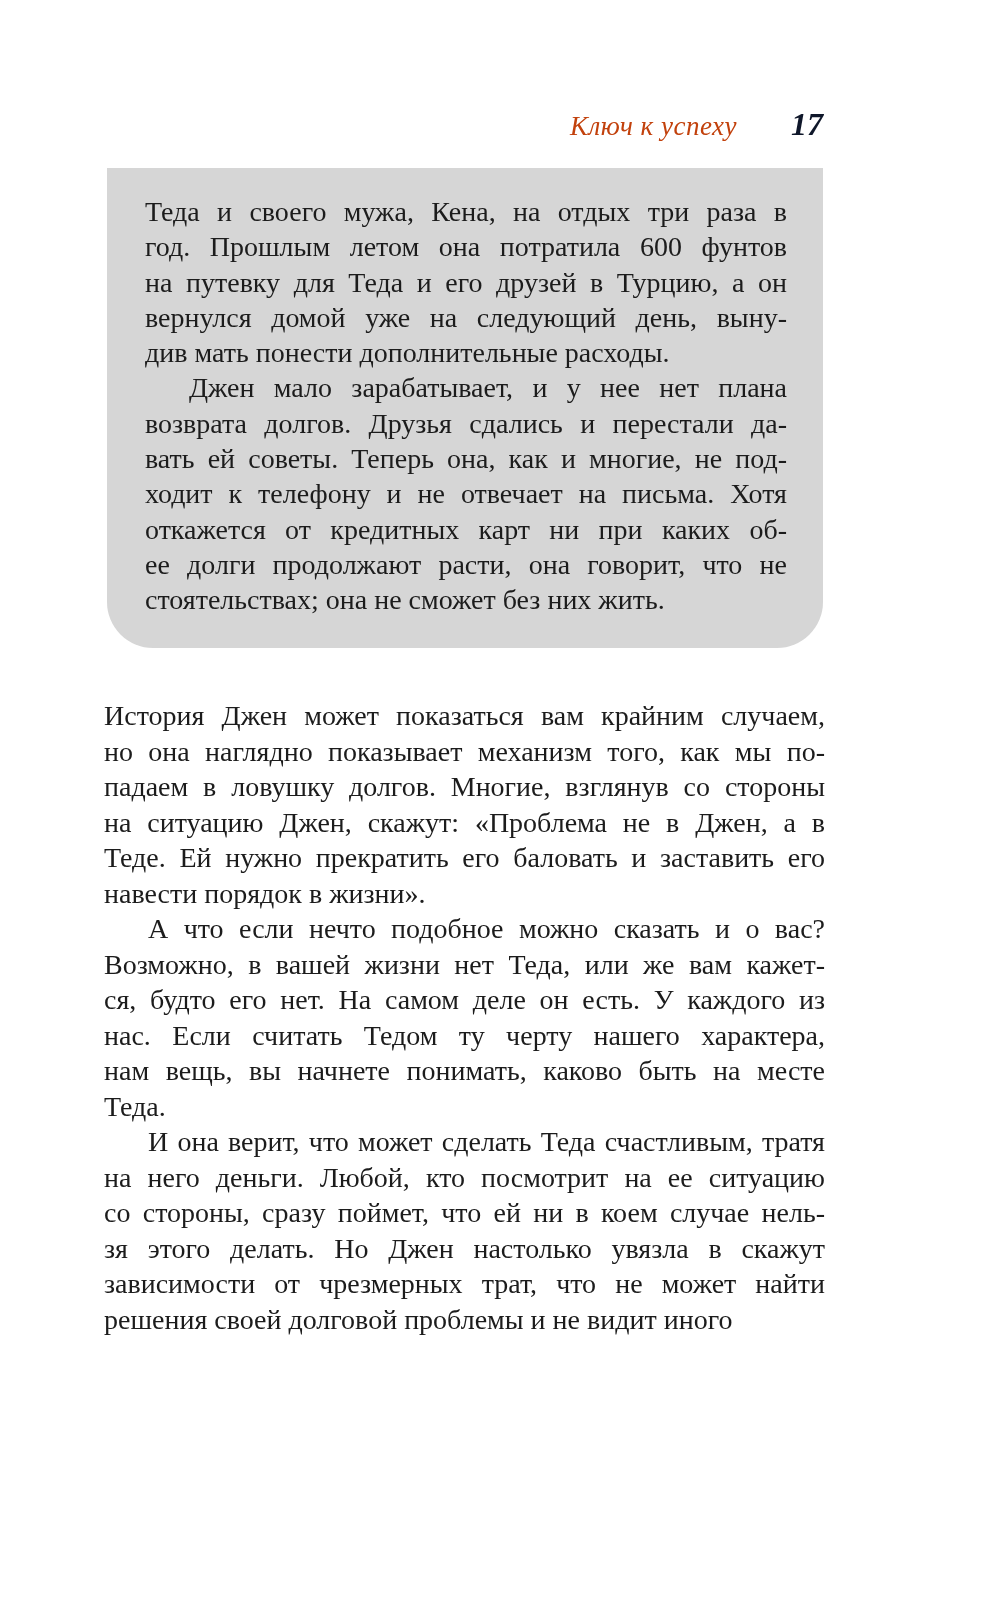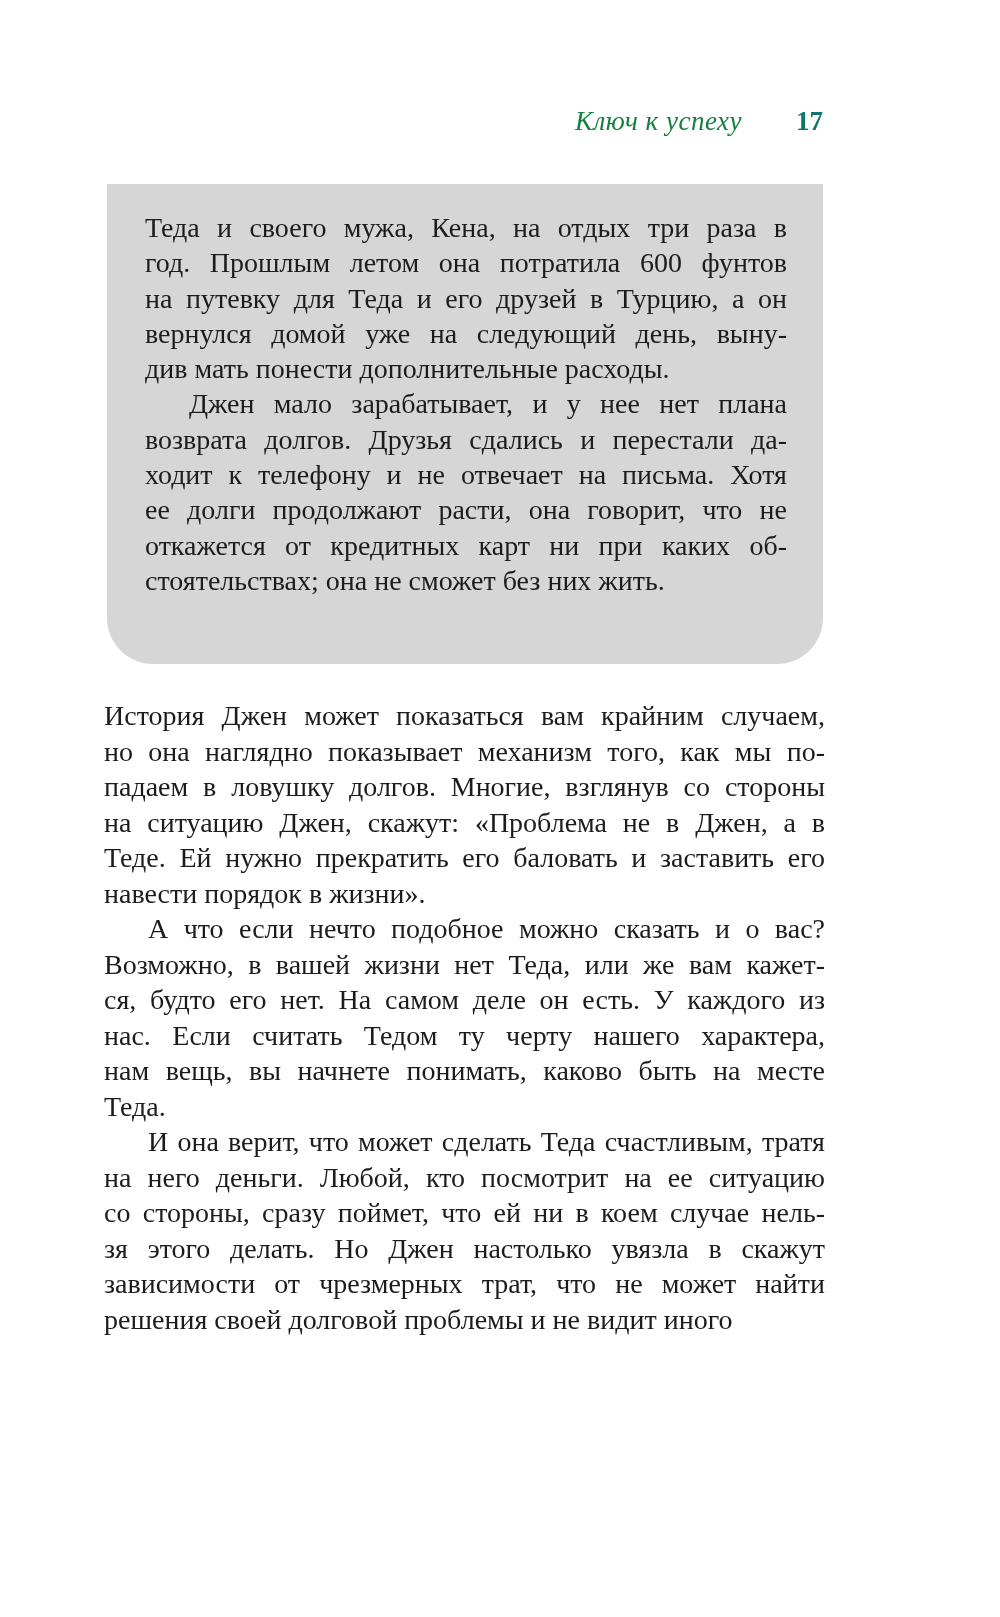--- a/index.html
+++ b/index.html
@@ -22,32 +22,33 @@
     width: 719px;
     display: flex;
     justify-content: flex-end;
     align-items: baseline;
     gap: 54px;
   }
   .running-title {
     font-style: italic;
     font-size: 27px;
     letter-spacing: 0.5px;
-    color: #15803d;
+    color: #c2410c;
   }
   .page-number {
     font-weight: 700;
-    font-size: 27px;
-    color: #0f766e;
+    font-size: 32px;
+    color: #0f172a;
+    font-style: italic;
   }
   
   .callout-box {
     position: absolute;
     left: 107px;
-    top: 184px;
+    top: 168px;
     width: 716px;
     height: 480px;
     box-sizing: border-box;
     background: #d6d6d6;
     border-radius: 0 0 46px 46px;
     padding: 26px 36px 0 38px;
     font-size: 28px;
     line-height: 35.3px;
   }
   
@@ -87,23 +88,24 @@
       <div class="para">
         <div class="line">Теда и своего мужа, Кена, на отдых три раза в</div>
         <div class="line">год. Прошлым летом она потратила 600 фунтов</div>
         <div class="line">на путевку для Теда и его друзей в Турцию, а он</div>
         <div class="line">вернулся домой уже на следующий день, выну-</div>
         <div class="line last-line">див мать понести дополнительные расходы.</div>
       </div>
       <div class="para indented">
         <div class="line">Джен мало зарабатывает, и у нее нет плана</div>
         <div class="line">возврата долгов. Друзья сдались и перестали да-</div>
+        <div class="line">вать ей советы. Теперь она, как и многие, не под-</div>
         <div class="line">ходит к телефону и не отвечает на письма. Хотя</div>
+        <div class="line">откажется от кредитных карт ни при каких об-</div>
         <div class="line">ее долги продолжают расти, она говорит, что не</div>
-        <div class="line">откажется от кредитных карт ни при каких об-</div>
         <div class="line last-line">стоятельствах; она не сможет без них жить.</div>
       </div>
     </div>
 
   <div class="body-text">
       <div class="para">
         <div class="line">История Джен может показаться вам крайним случаем,</div>
         <div class="line">но она наглядно показывает механизм того, как мы по-</div>
         <div class="line">падаем в ловушку долгов. Многие, взглянув со стороны</div>
         <div class="line">на ситуацию Джен, скажут: «Проблема не в Джен, а в</div>

